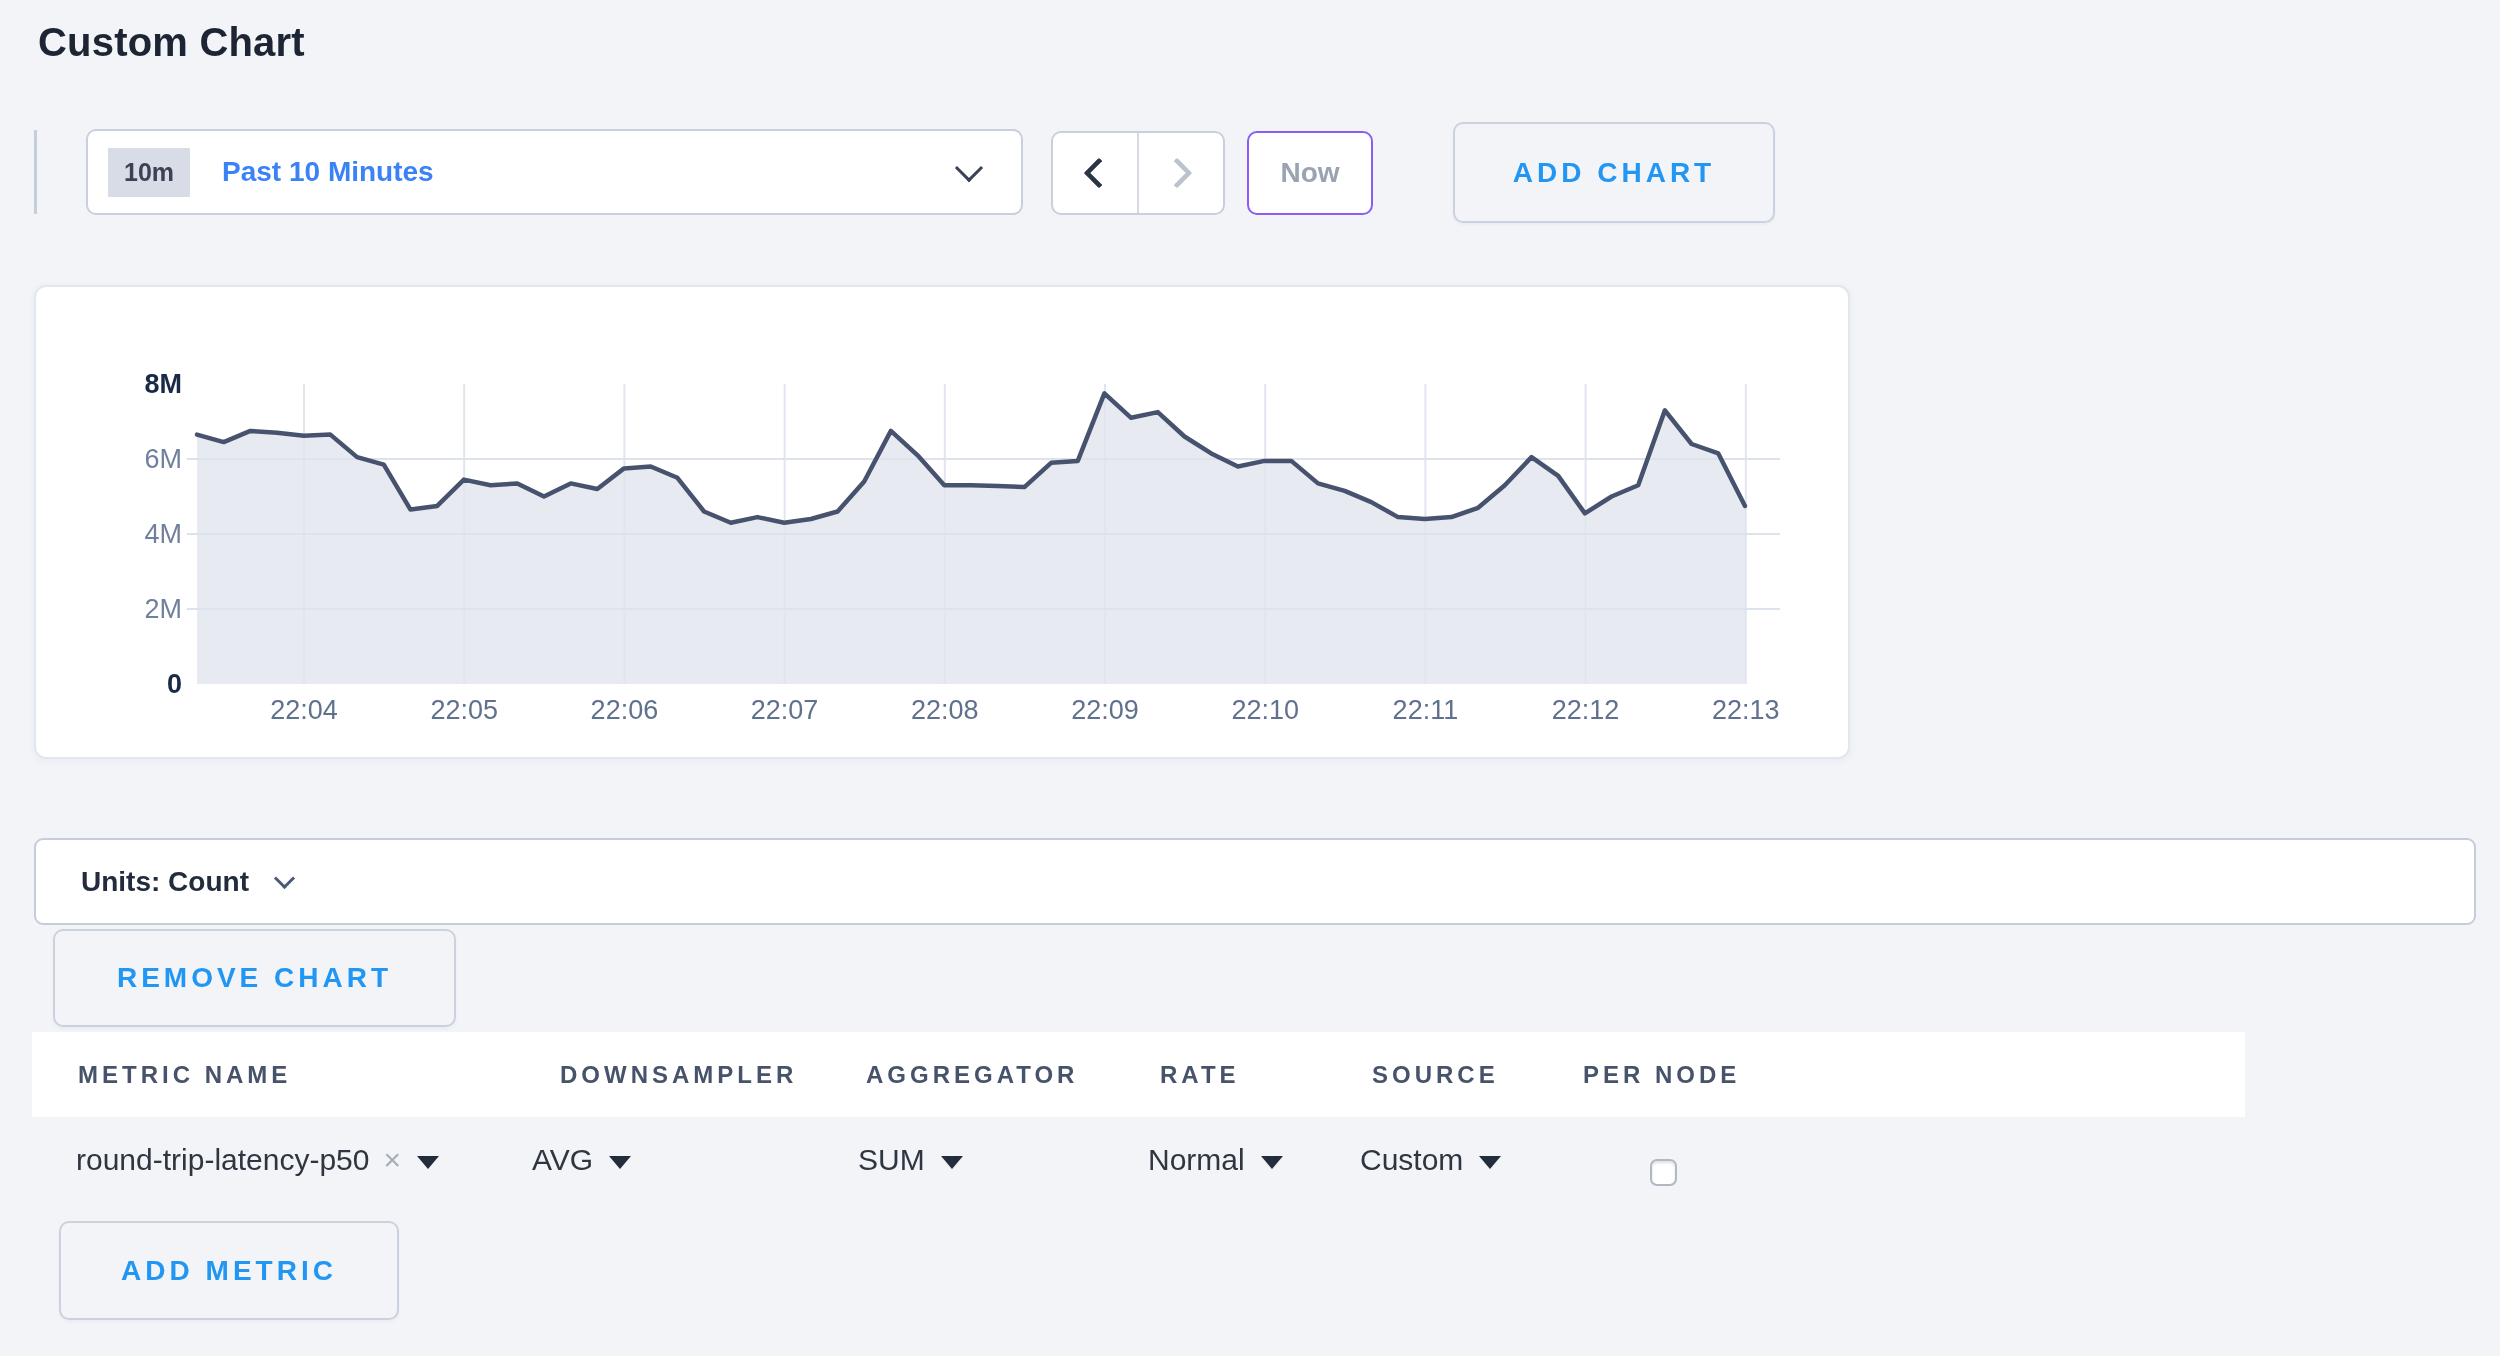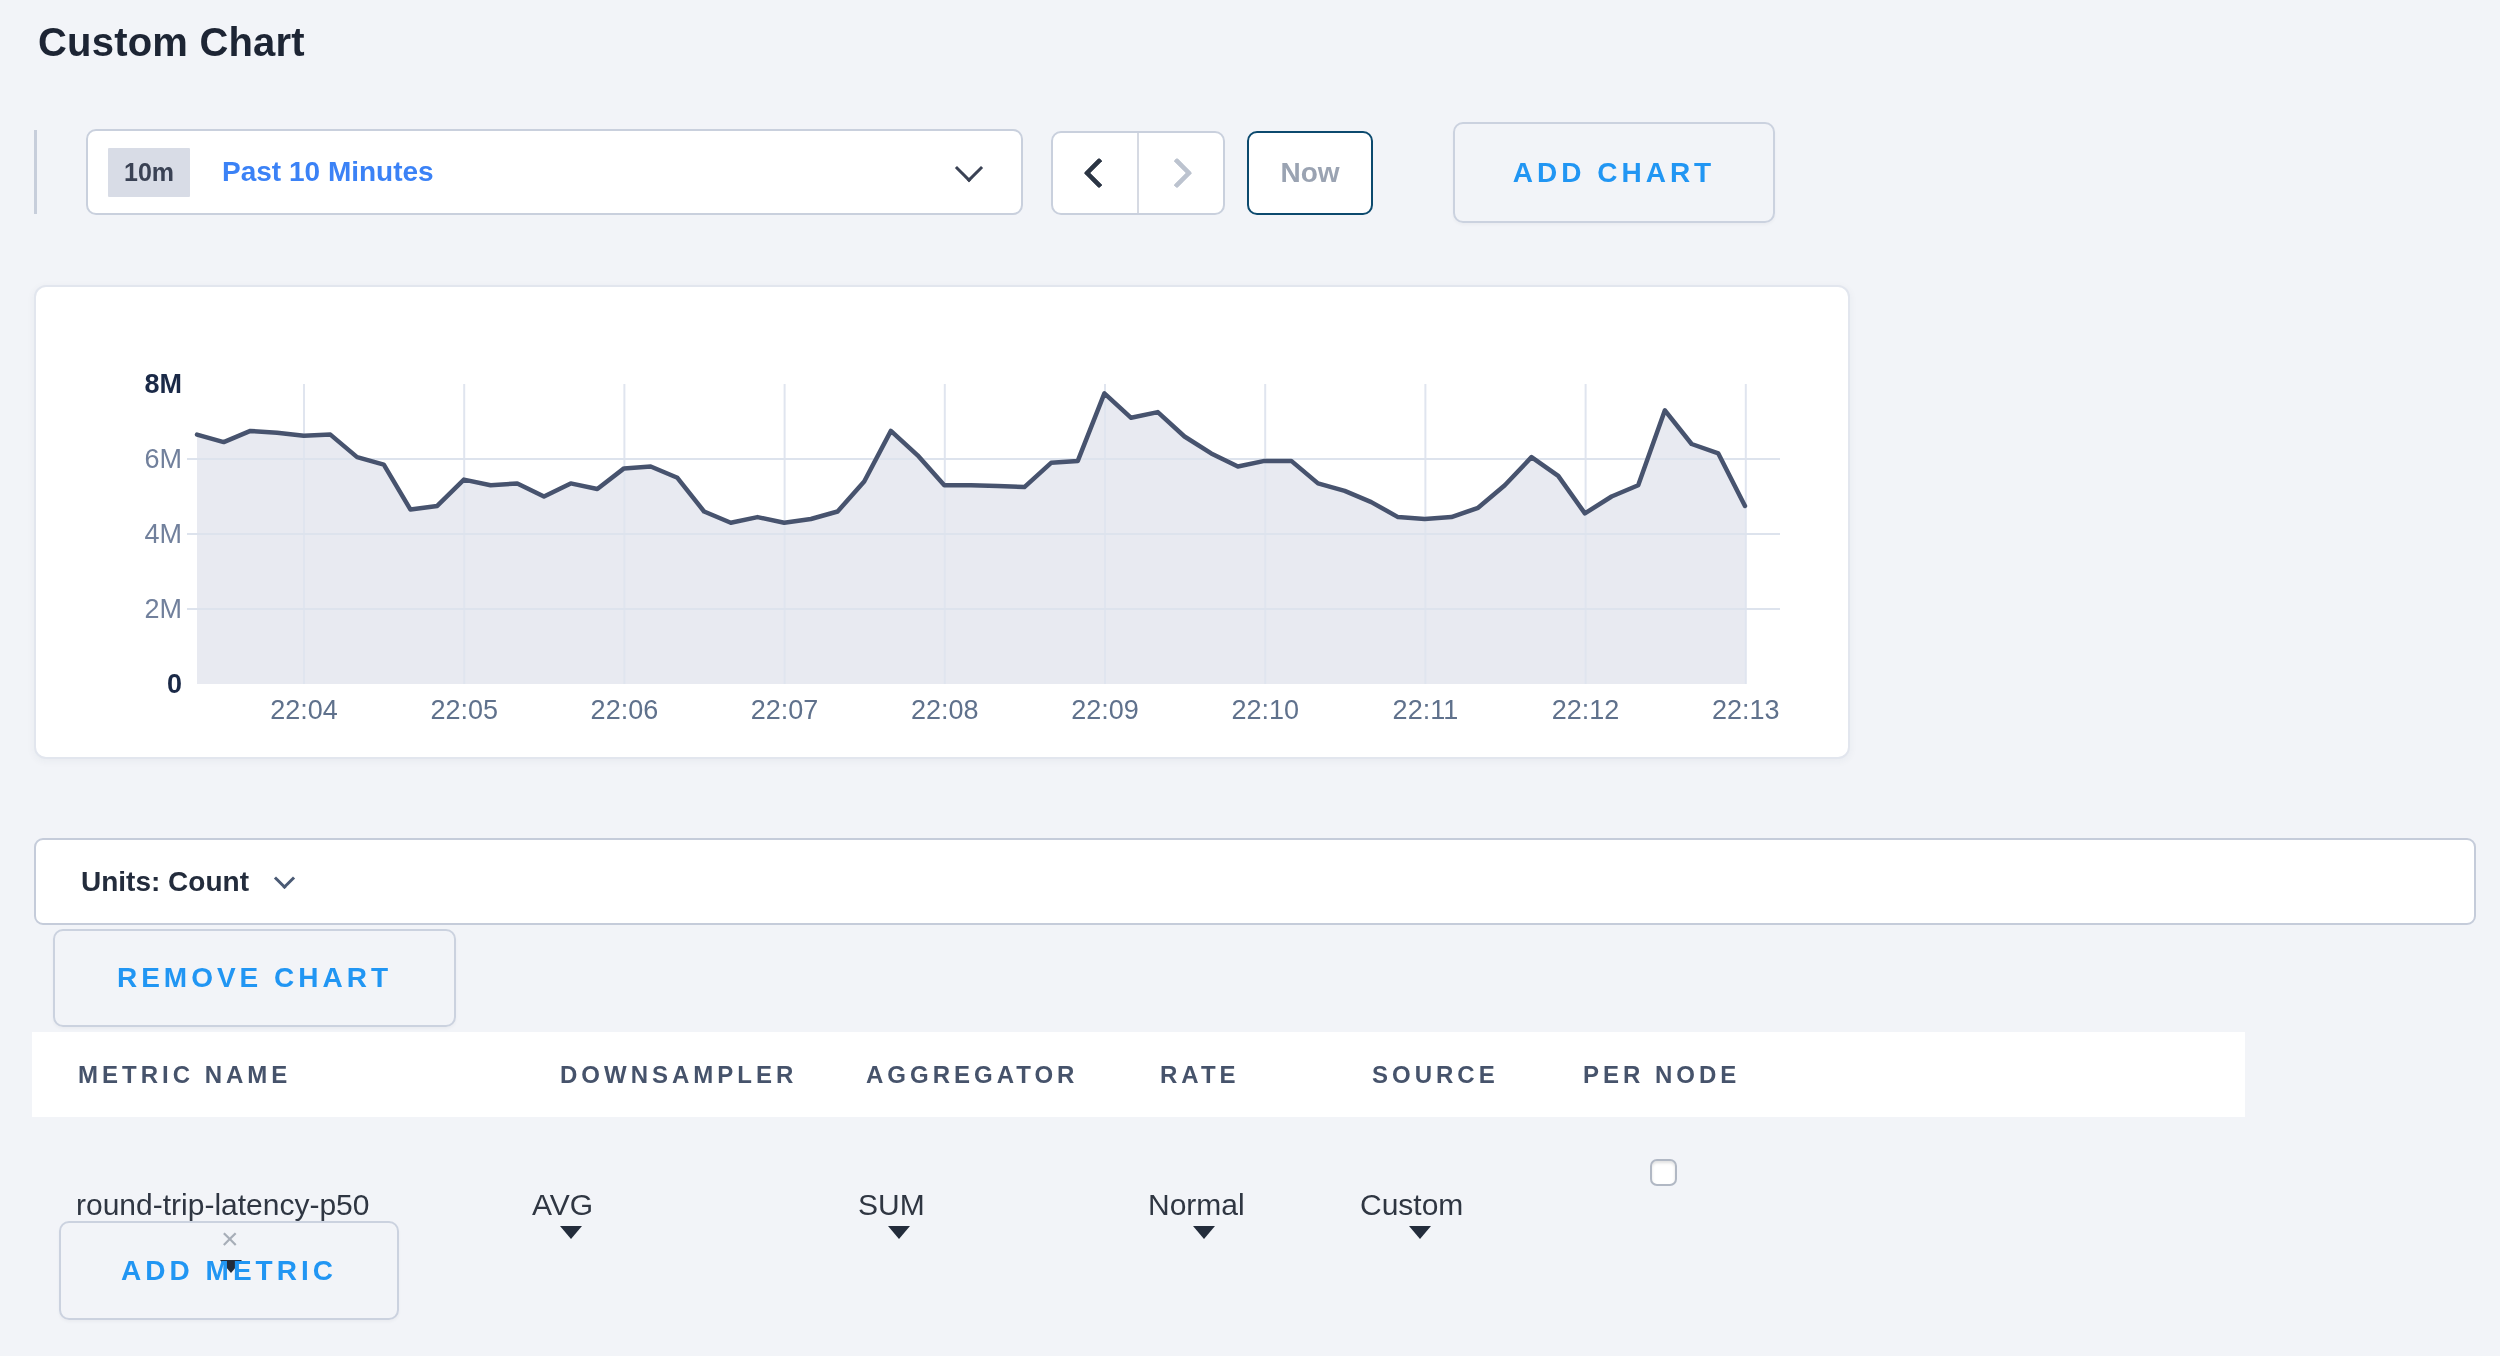--- a/index.html
+++ b/index.html
@@ -46,21 +46,21 @@
   .chev-left {
     width:22px; height:22px; border-left:5px solid #2b3544; border-bottom:5px solid #2b3544;
     transform:rotate(45deg); border-radius:2px; margin-left:8px;
   }
   .chev-right {
     width:22px; height:22px; border-right:5px solid #bcc3cf; border-top:5px solid #bcc3cf;
     transform:rotate(45deg); border-radius:2px; margin-right:8px;
   }
   .now-btn {
     left:1247px; top:131px; width:126px; height:84px;
-    background:#fff; border:2px solid #0c4a6e; border-radius:10px;
+    background:#fff; border:2px solid #8b5cf6; border-radius:10px;
     display:flex; align-items:center; justify-content:center;
     font-size:28px; font-weight:700; color:#9aa3b2; cursor:pointer;
   }
   .ghost-btn {
     border:2px solid #cbd2df; border-radius:10px; background:transparent;
     display:flex; align-items:center; justify-content:center;
     font-size:28px; font-weight:600; color:#2196f3; letter-spacing:4px;
     cursor:pointer; box-shadow:0 2px 3px rgba(40,50,80,.04);
   }
   .add-chart { left:1453px; top:122px; width:322px; height:101px; background:#fff0; }
@@ -82,22 +82,22 @@
 
   .remove-chart { left:53px; top:929px; width:403px; height:98px; }
 
   
   .table-head { left:32px; top:1032px; width:2213px; height:85px; background:#fff; }
   .th {
     position:absolute; top:0; height:85px; line-height:85px;
     font-size:24px; font-weight:700; letter-spacing:4px; color:#46536b; white-space:nowrap;
   }
   .row-item {
-    position:absolute; top:1188px; height:64px; display:flex; align-items:center;
-    cursor:pointer; white-space:nowrap;flex-direction:column;
+    position:absolute; top:1128px; height:64px; display:flex; align-items:center;
+    cursor:pointer; white-space:nowrap;
   }
   .row-text { font-size:30px; color:#2f3642; }
   .close-x { font-size:30px; color:#a7aeb8; margin-left:14px; }
   .caret {
     width:0; height:0; border-left:11px solid transparent; border-right:11px solid transparent;
     border-top:13px solid #232c3b; margin-left:16px; margin-top:4px;
   }
   .checkbox {
     left:1650px; top:1159px; width:27px; height:27px;
     background:#fff; border:2px solid #b1b8c4; border-radius:7px;

